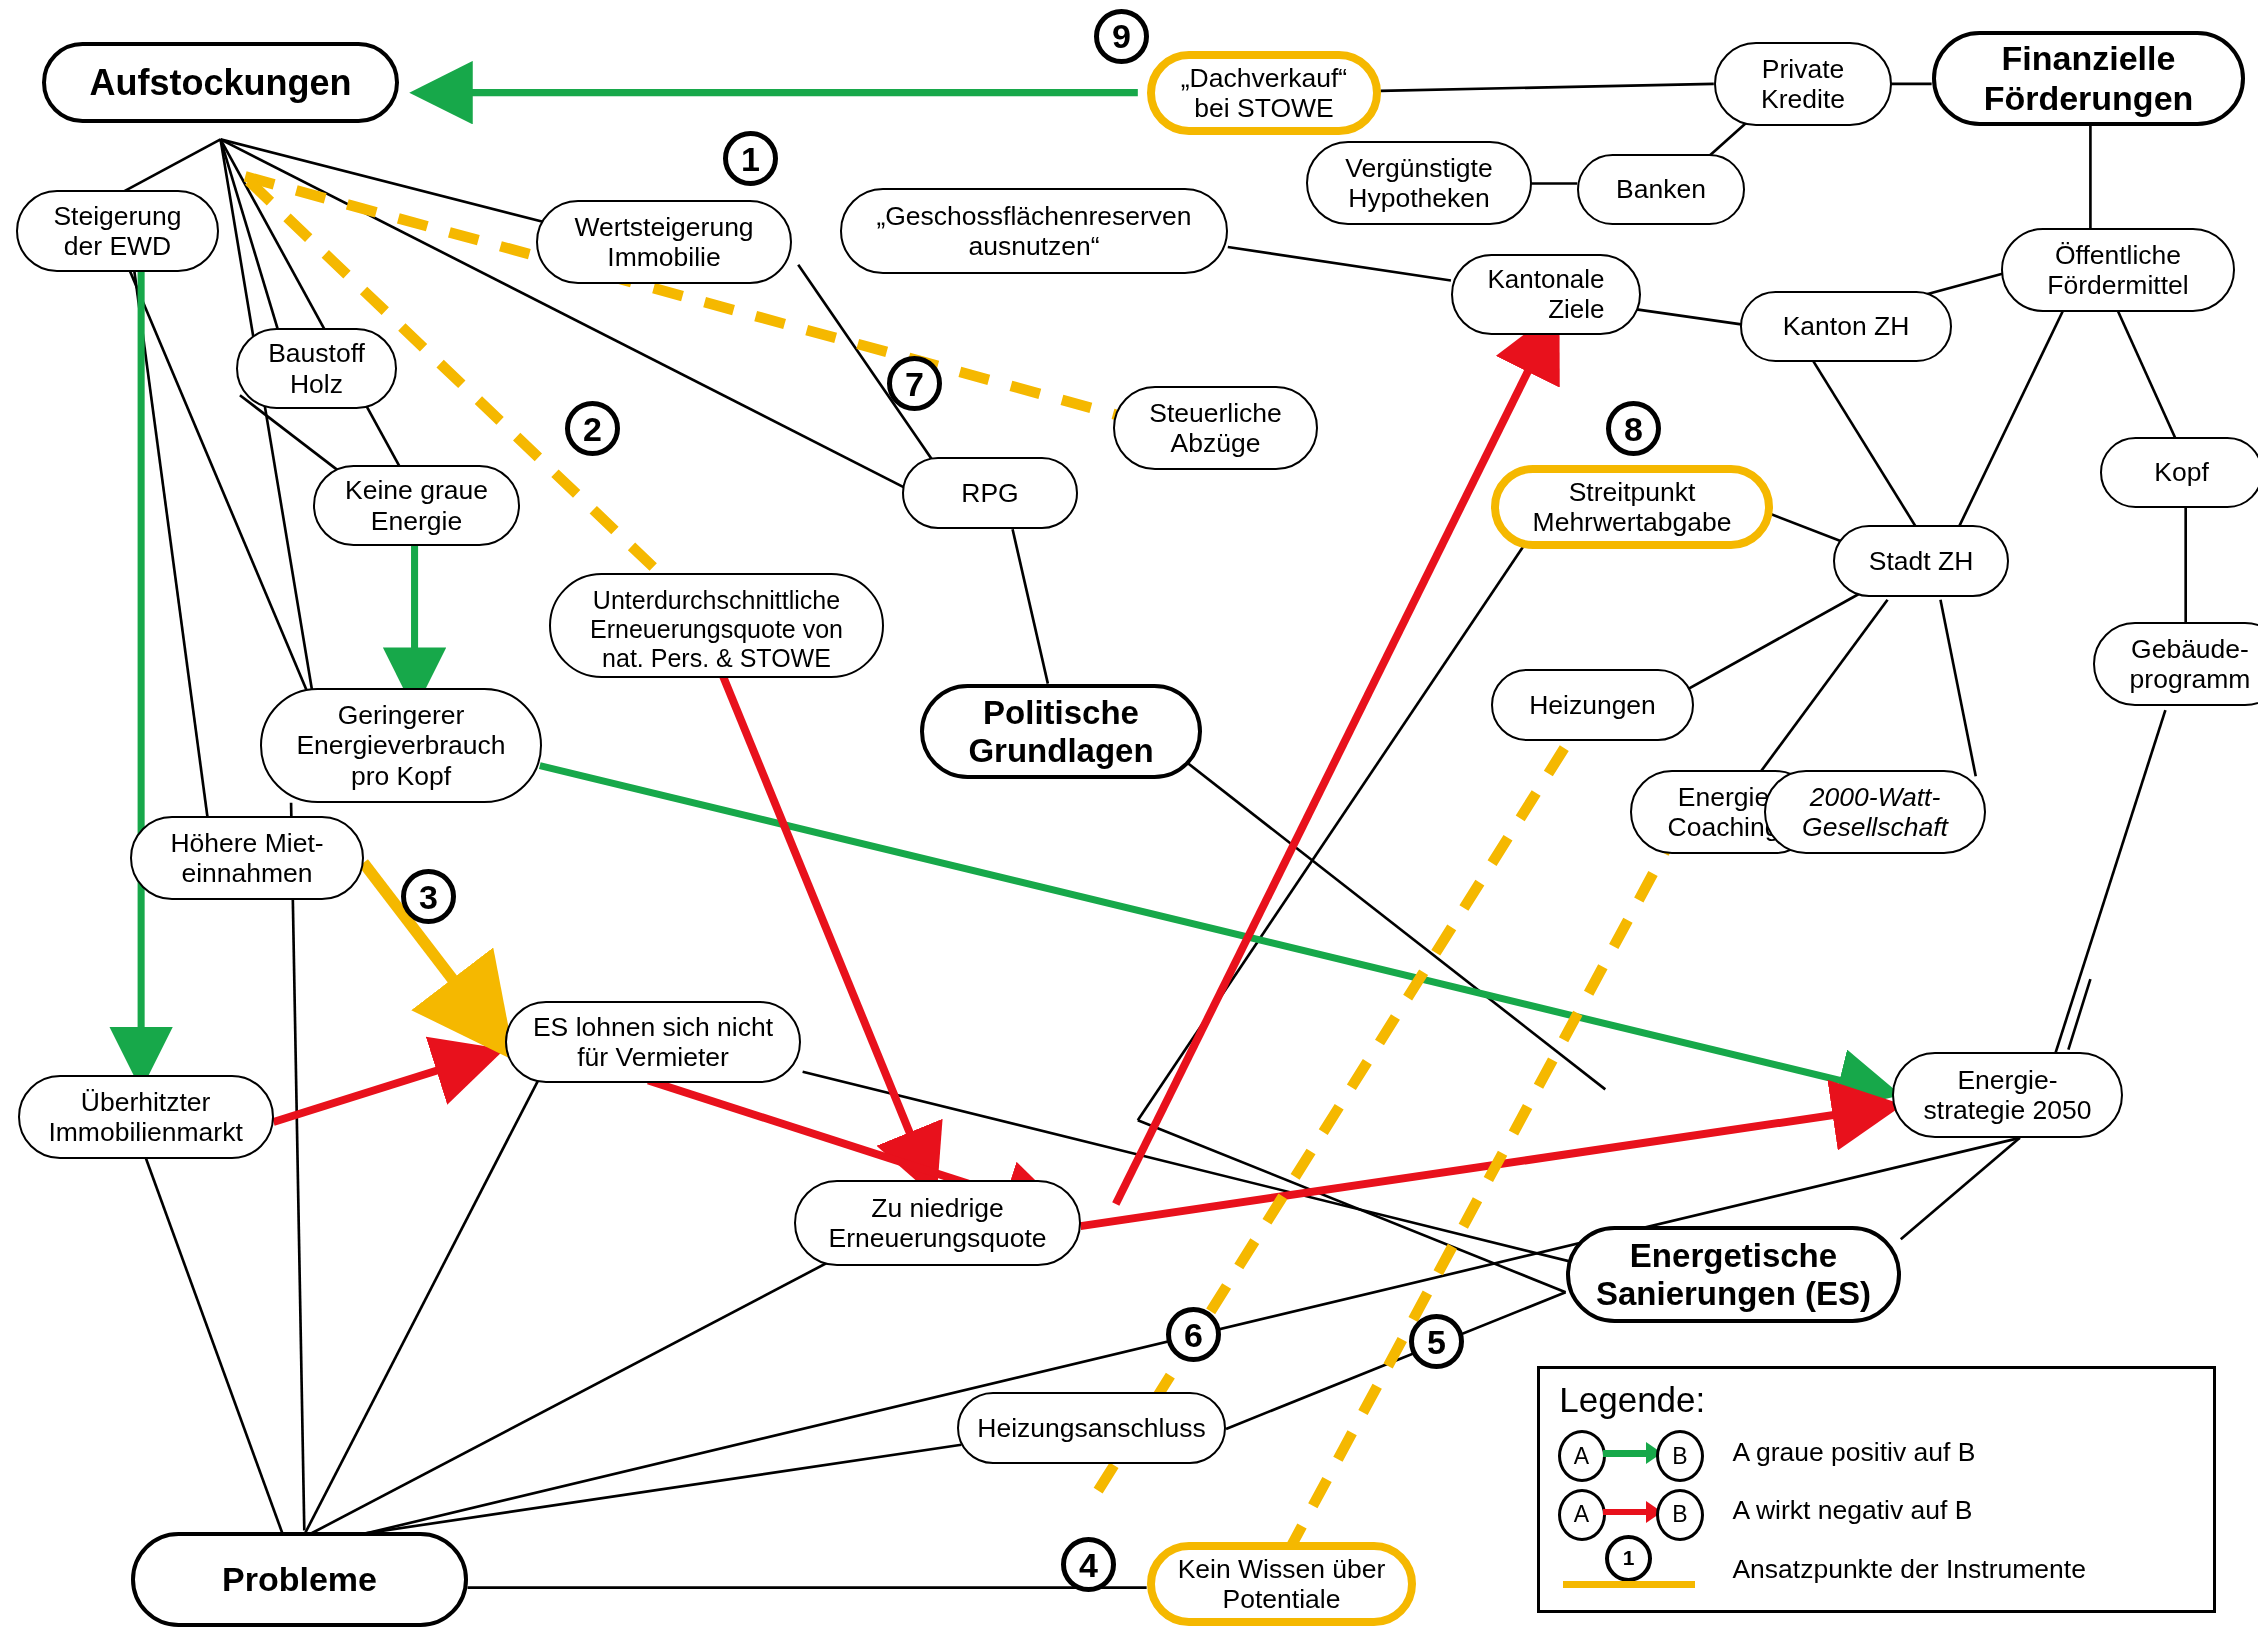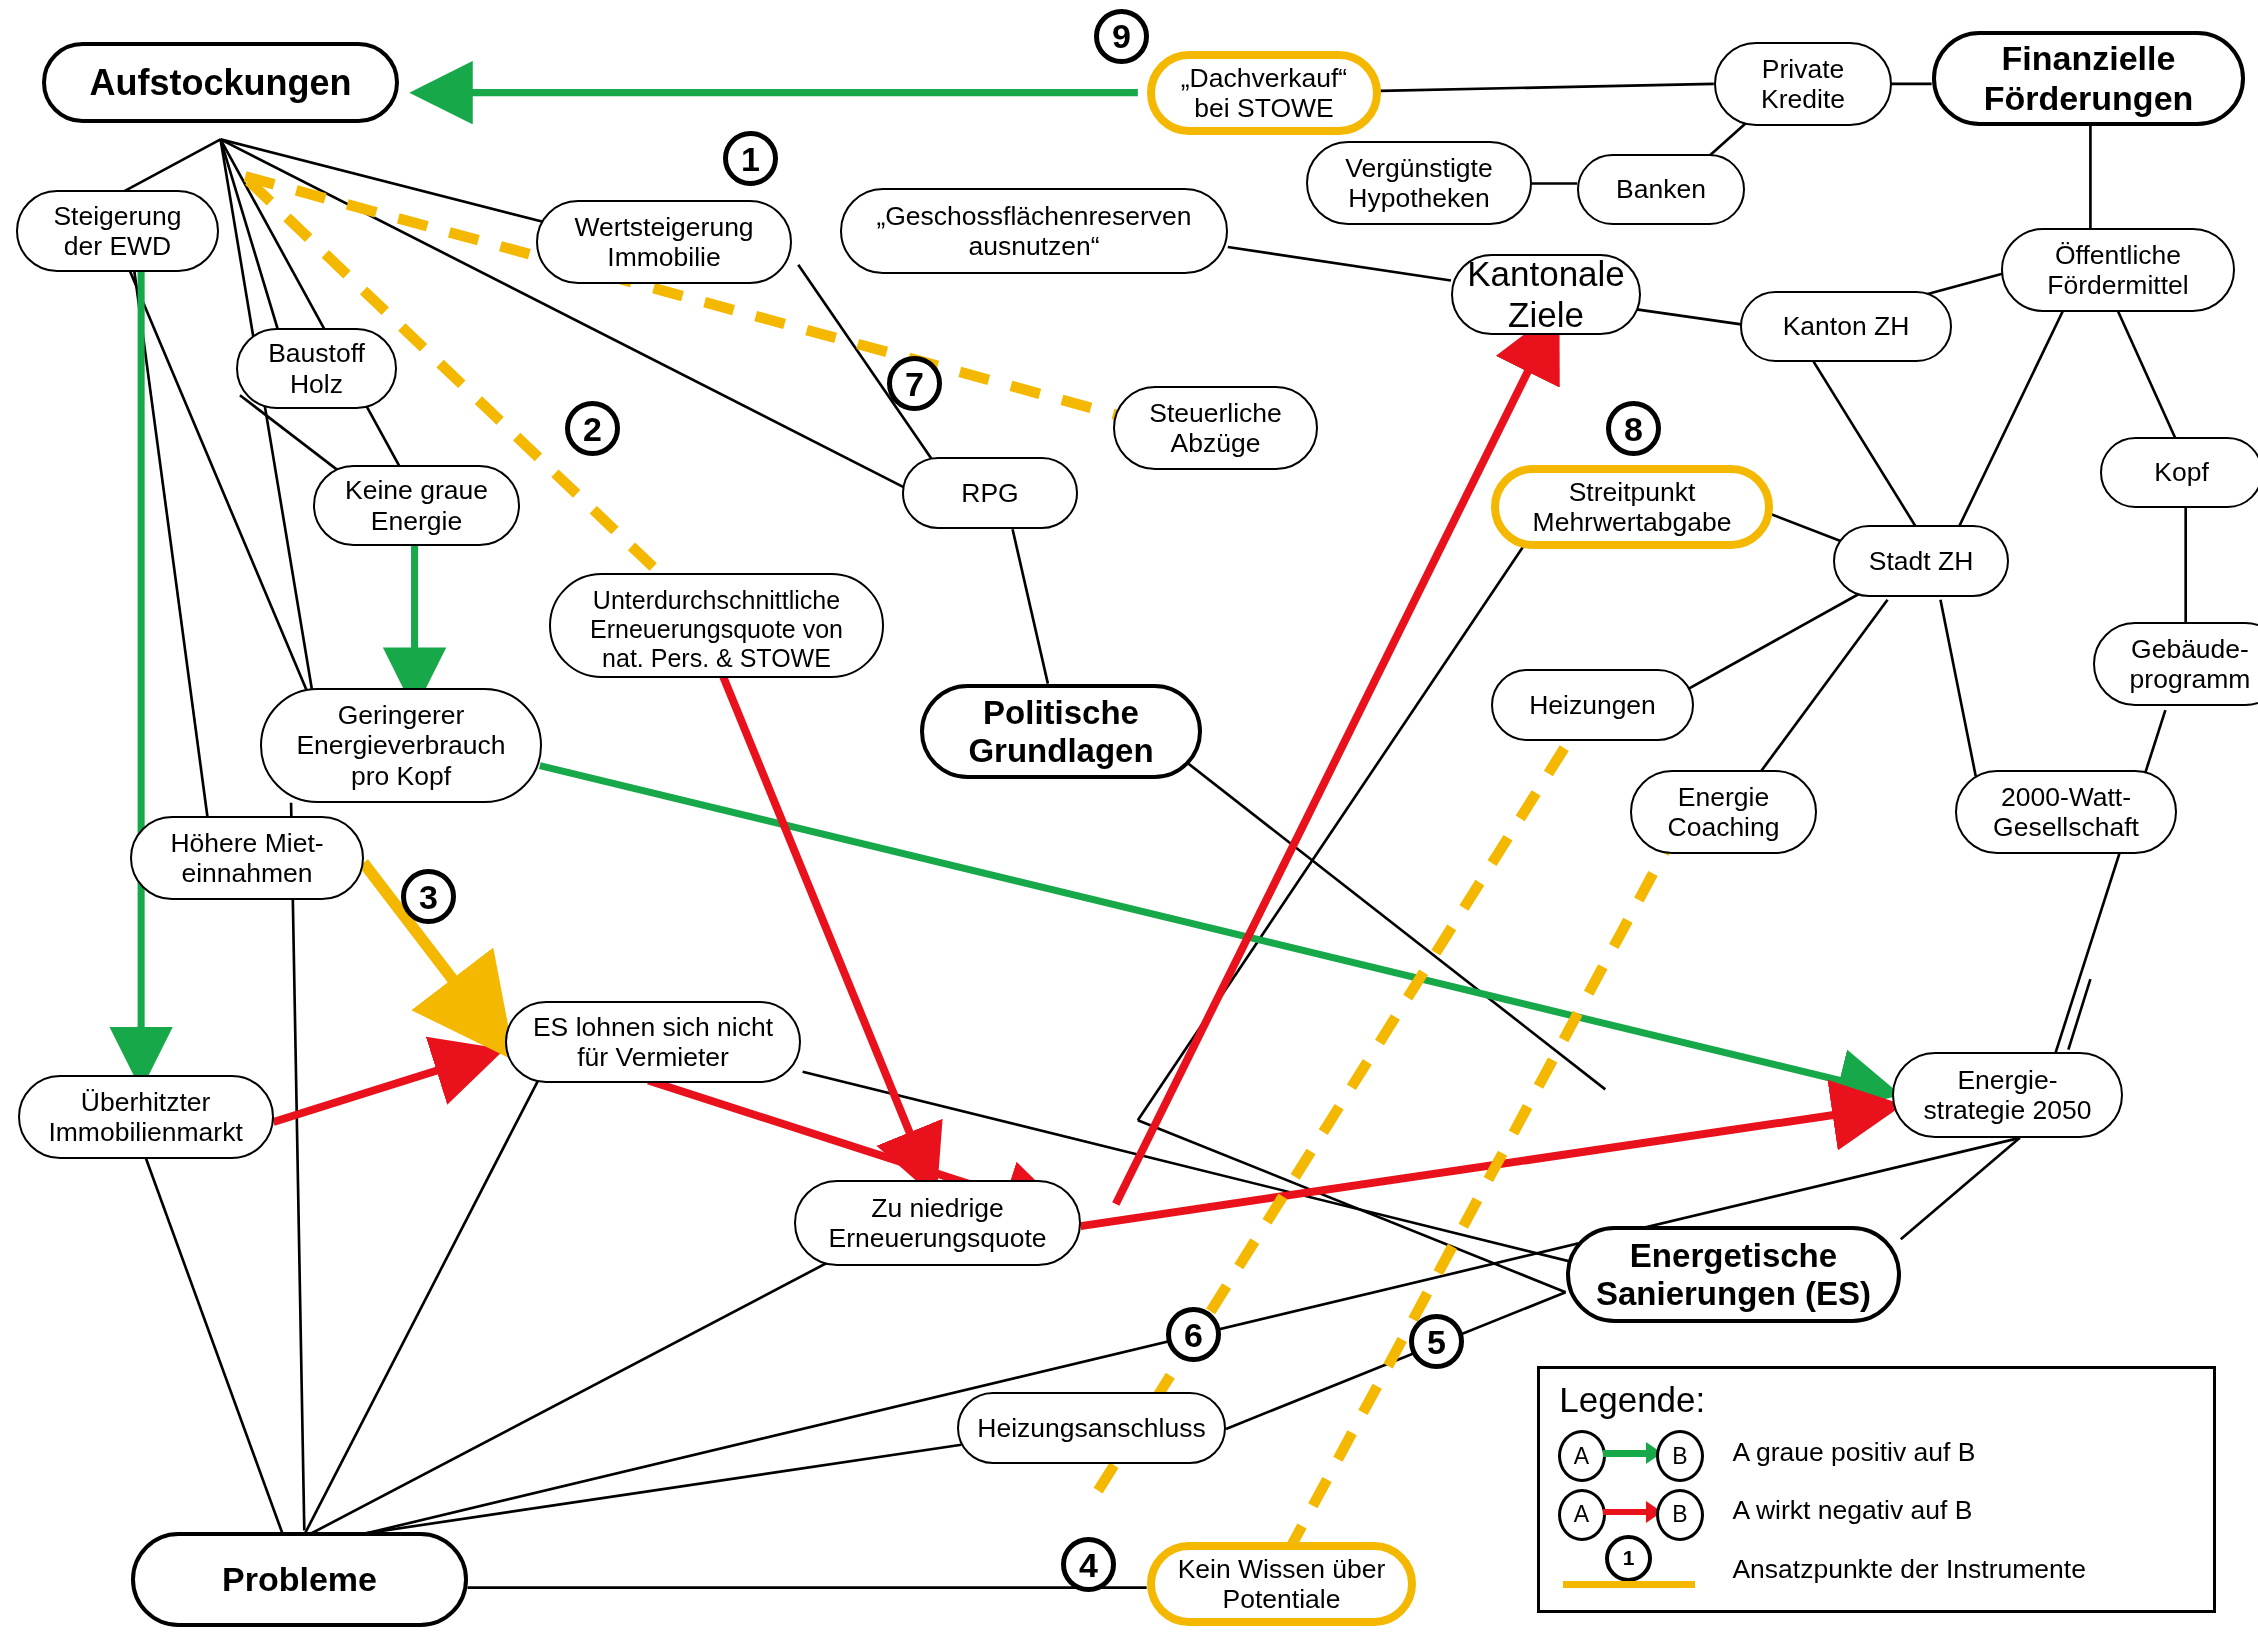--- a/index.html
+++ b/index.html
@@ -259,21 +259,21 @@
   <div class="node bold thickbd" style="left:1932px;top:31px;width:313px;height:95px;font-size:34px;white-space:pre-line;">
     <span>Finanzielle
 Förderungen</span>
   </div>
 
   <div class="node" style="left:2001px;top:228px;width:234px;height:84px;font-size:26.5px;white-space:pre-line;">
     <span>Öffentliche
 Fördermittel</span>
   </div>
 
-  <div class="node" style="left:1451px;top:254px;width:190px;height:81px;font-size:35px;white-space:pre-line;">
+  <div class="node" style="left:1451px;top:254px;width:190px;height:81px;font-size:26px;white-space:pre-line;text-align:right;">
     <span>Kantonale
 Ziele</span>
   </div>
 
   <div class="node" style="left:1740px;top:291px;width:212px;height:71px;font-size:26.5px;">
     <span>Kanton ZH</span>
   </div>
 
   <div class="node" style="left:2100px;top:437px;width:163px;height:71px;font-size:26.5px;">
     <span>Kopf</span>
@@ -309,21 +309,21 @@
 
   <div class="node" style="left:1491px;top:669px;width:203px;height:72px;font-size:26.5px;">
     <span>Heizungen</span>
   </div>
 
   <div class="node" style="left:1630px;top:770px;width:187px;height:84px;font-size:26.5px;white-space:pre-line;">
     <span>Energie
 Coaching</span>
   </div>
 
-  <div class="node" style="left:1955px;top:770px;width:222px;height:84px;font-size:26.5px;white-space:pre-line;">
+  <div class="node" style="left:1764px;top:770px;width:222px;height:84px;font-size:26.5px;white-space:pre-line;font-style:italic;">
     <span>2000-Watt-
 Gesellschaft</span>
   </div>
 
   <div class="node" style="left:1892px;top:1052px;width:231px;height:86px;font-size:26.5px;white-space:pre-line;">
     <span>Energie-
 strategie 2050</span>
   </div>
 
   <div class="node bold thickbd" style="left:1566px;top:1226px;width:335px;height:97px;font-size:33px;white-space:pre-line;text-align:center;">

